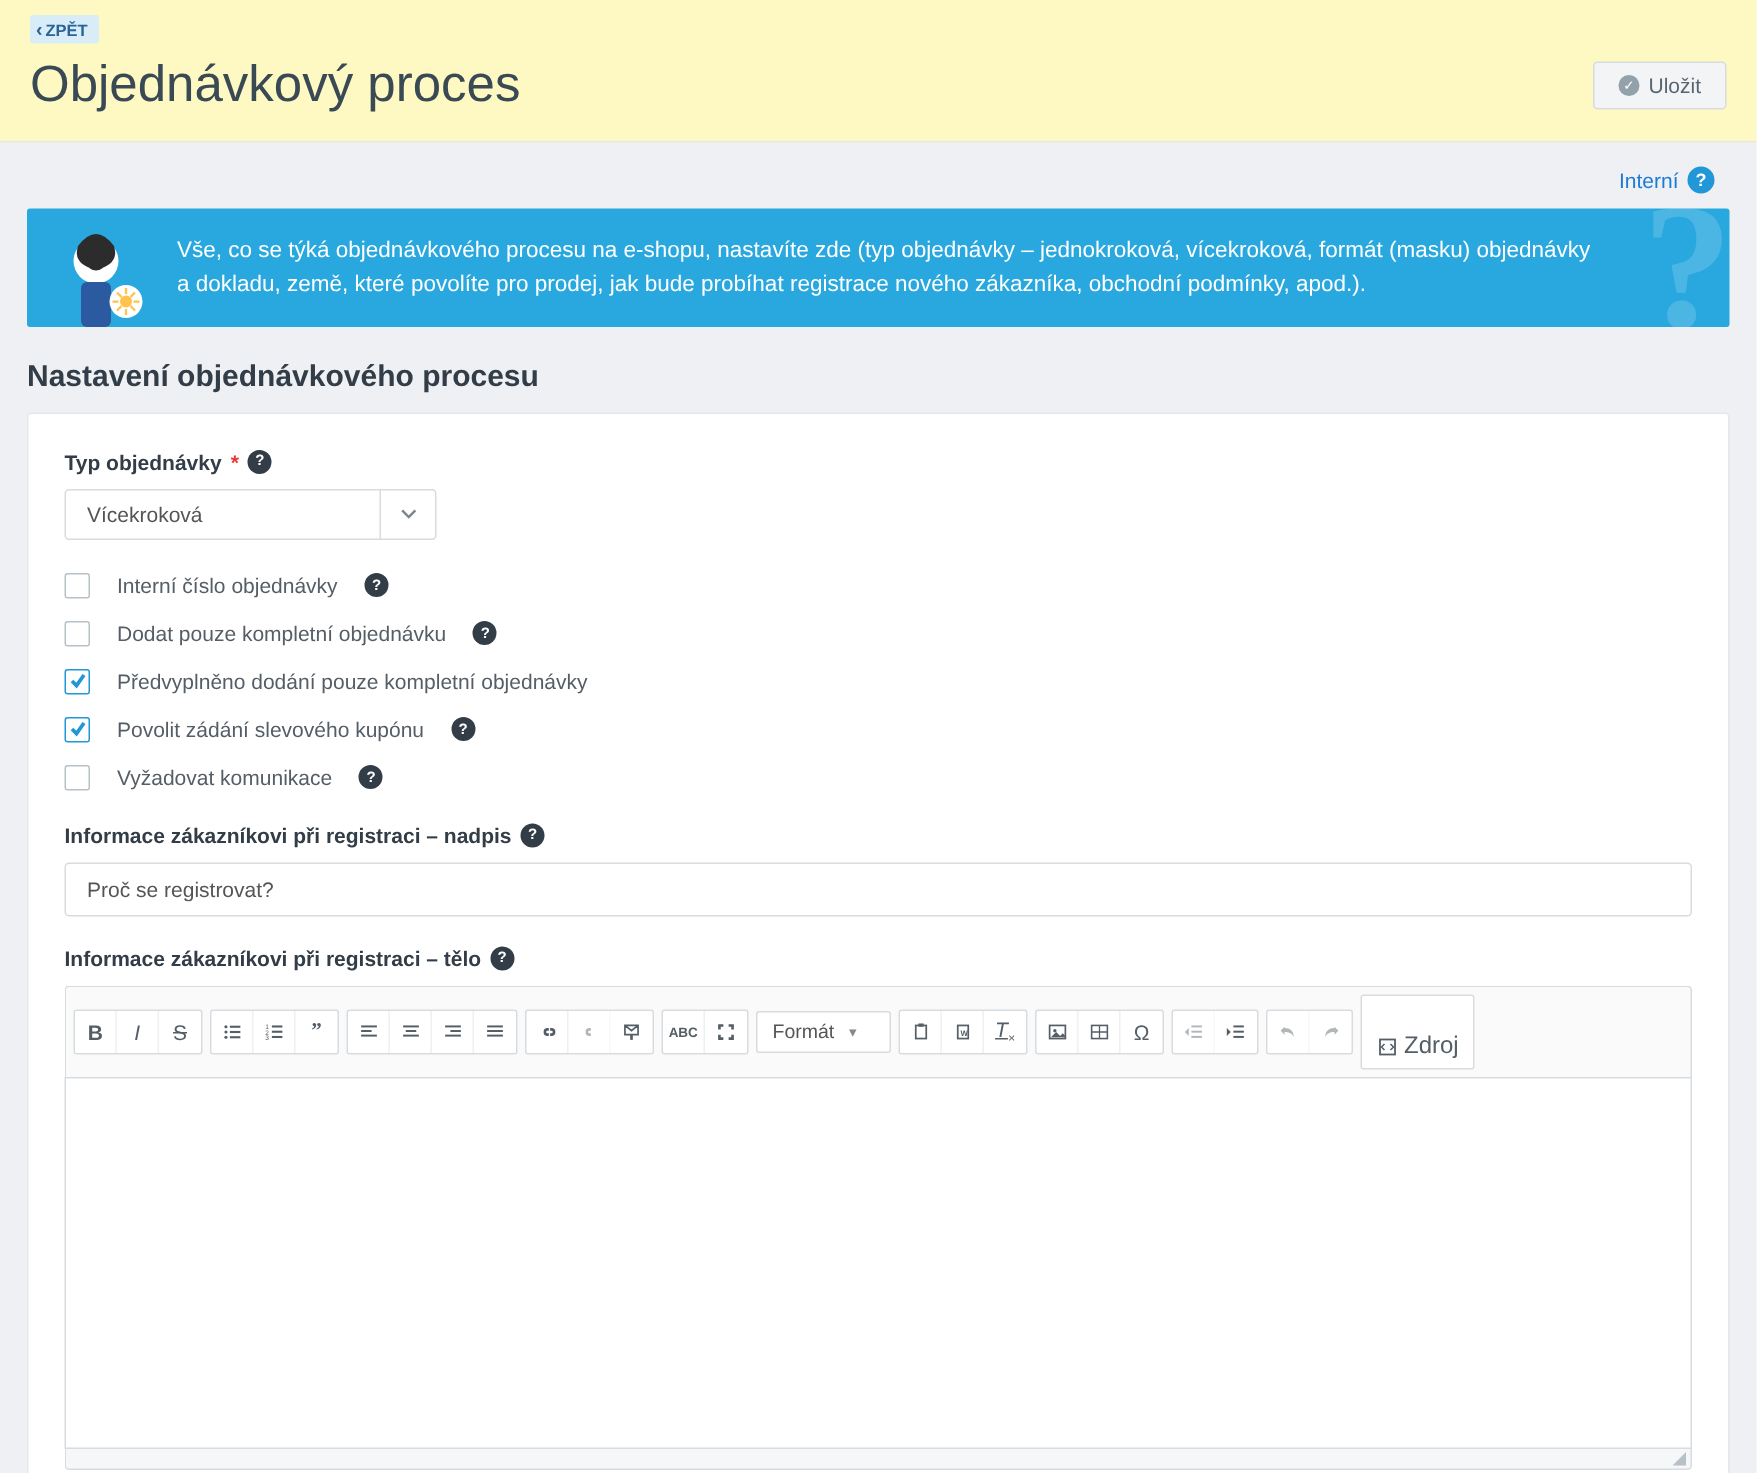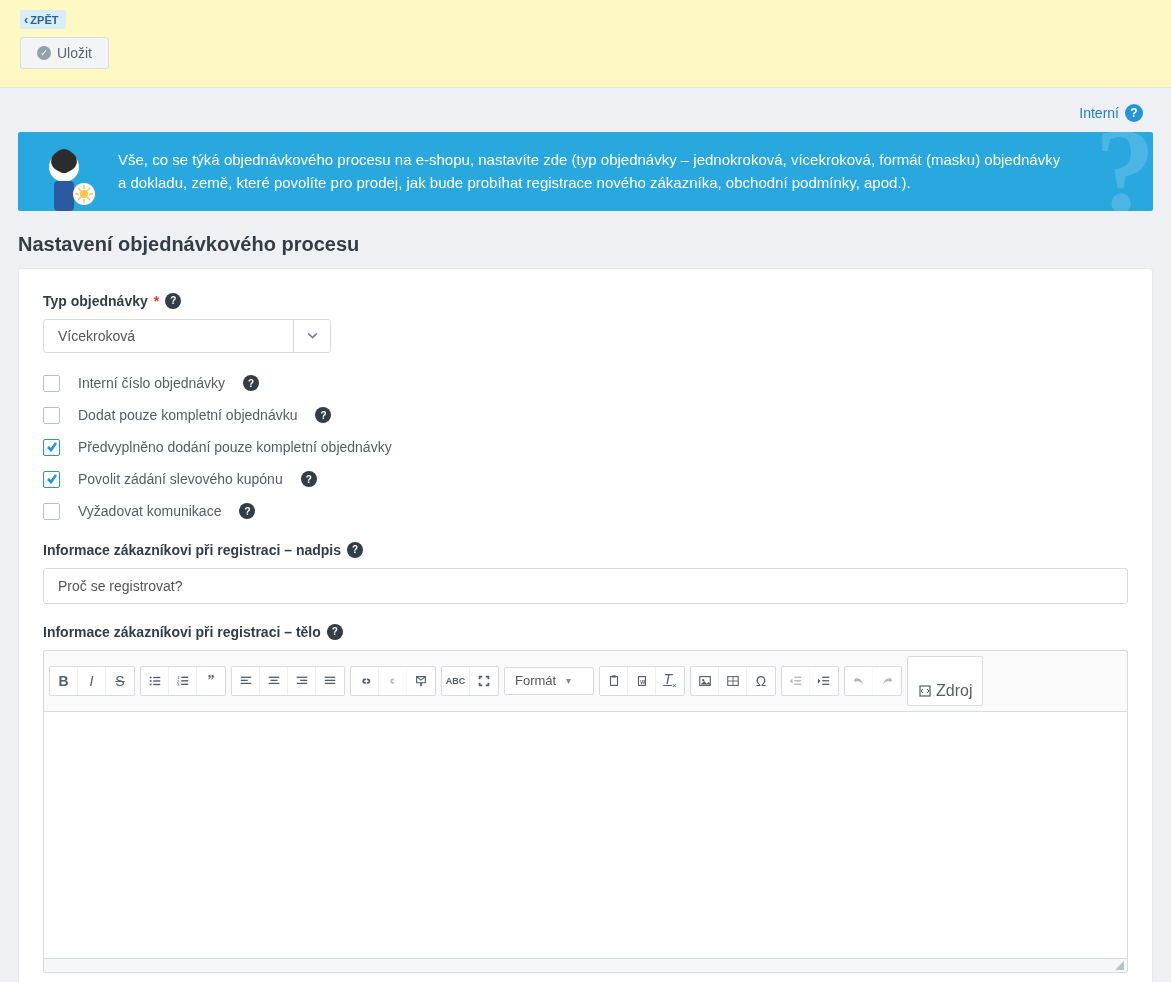--- a/index.html
+++ b/index.html
@@ -16,21 +16,21 @@
 .help-link { color: #1c7cd5; font-size: 14px; cursor: pointer; display: inline-flex; align-items: center; gap: 6px; }
 .help-icon { width: 18px; height: 18px; border-radius: 50%; background: #2196d8; color: #fff; display: inline-flex; align-items: center; justify-content: center; font-size: 12px; font-weight: 700; }
 .info-box { background: #29a8df; color: #fff; margin: 0 18px; border-radius: 2px; padding: 16px 90px 16px 100px; position: relative; font-size: 15px; line-height: 1.55; overflow: hidden; }
 .info-box .avatar { position: absolute; left: 8px; bottom: -4px; width: 76px; height: 76px; }
 .info-box .big-q { position: absolute; right: -2px; top: 50%; transform: translateY(-50%); font-size: 120px; color: rgba(255,255,255,0.16); font-weight: 700; font-family: Georgia, serif; line-height: 1; }
 .section-title { font-size: 20px; font-weight: 600; color: #333d47; margin: 22px 0 12px 18px; }
 .card { background: #fff; margin: 0 18px 18px 18px; border-radius: 3px; border: 1px solid #e5e8eb; padding: 24px 24px; }
 .field-label { font-weight: 600; color: #333d47; display: flex; align-items: center; gap: 6px; margin-bottom: 10px; }
 .req { color: #e53935; }
 .hint-icon { width: 16px; height: 16px; border-radius: 50%; background: #333d47; color: #fff; display: inline-flex; align-items: center; justify-content: center; font-size: 10px; font-weight: 700; cursor: pointer; }
-.select-wrap { position: relative; width: 288px; margin-bottom: 22px; border-radius: 14px; }
+.select-wrap { position: relative; width: 248px; margin-bottom: 22px; border-radius: 14px; }
 .select-btn { width: 100%; background: #fff; border: 1px solid #d7dce0; border-radius: 3px; padding: 8px 40px 8px 14px; text-align: left; font-size: 14px; color: #555; cursor: pointer; }
 .select-caret { position: absolute; top: 0; right: 0; width: 38px; height: 100%; border-left: 1px solid #d7dce0; display: flex; align-items: center; justify-content: center; color: #7b858d; }
 .select-caret svg { width: 11px; height: 11px; }
 .check-row { display: flex; align-items: center; gap: 18px; margin-bottom: 15px; }
 .checkbox { width: 17px; height: 17px; border: 1px solid #b9c1c8; border-radius: 2px; background: #fff; display: inline-flex; align-items: center; justify-content: center; cursor: pointer; flex-shrink: 0; }
 .checkbox.checked { border-color: #2196d8; }
 .checkbox.checked svg { display: block; }
 .checkbox svg { display: none; width: 12px; height: 12px; stroke: #2196d8; stroke-width: 2.5; fill: none; }
 .check-label { color: #555e66; }
 .text-input { width: 100%; border: 1px solid #d7dce0; border-radius: 3px; padding: 9px 14px; font-size: 14px; color: #555; margin-bottom: 20px; font-family: inherit; }
@@ -49,20 +49,21 @@
 .editor-resize { border: 1px solid #d7dce0; border-top: none; border-radius: 0 0 3px 3px; background: #f6f7f8; height: 14px; position: relative; }
 .editor-resize::after { content: ""; position: absolute; right: 3px; bottom: 2px; width: 0; height: 0; border-bottom: 9px solid #b9c1c8; border-left: 9px solid transparent; }
 </style>
 </head>
 <body>
 
 <div class="page">
   <div class="topbar">
     <span class="back-link">ZPĚT</span>
     <div class="title-row">
+      <h1 class="page-title">Objednávkový proces</h1>
       <button class="save-btn">
         <span class="save-icon">✓</span>
         <span>Uložit</span>
       </button>
     </div>
   </div>
 
   <div class="help-row">
     <span class="help-link">
       <span>Interní</span>

